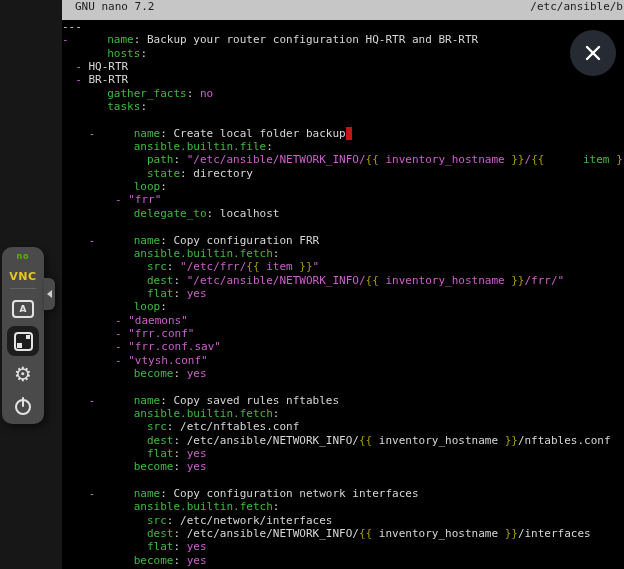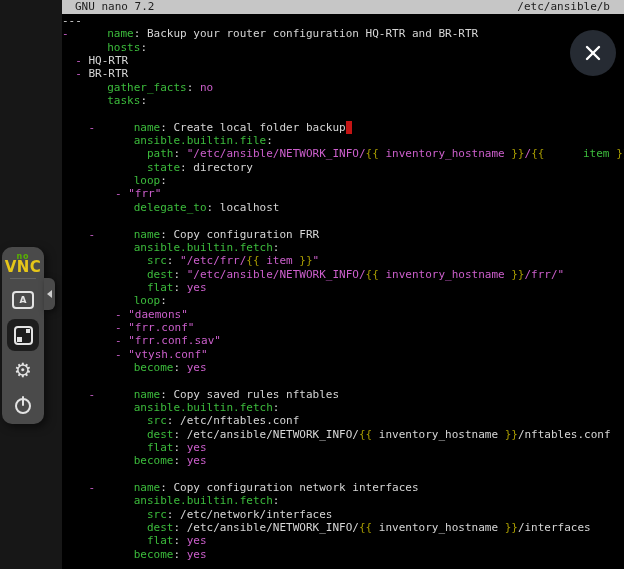--- a/index.html
+++ b/index.html
@@ -7,26 +7,26 @@
     width:624px;height:569px;overflow:hidden;position:relative;
     background:var(--page_bg,#171717);
     font-family:"DejaVu Sans Mono",monospace;
   }
   
   .terminal{
     position:absolute;left:62px;top:0;right:0;bottom:0;
     background:var(--terminal_bg,#000);
   }
   .titlebar{
-    height:14px;line-height:14px;font-size:11px;white-space:pre;
+    height:20px;line-height:14px;font-size:11px;white-space:pre;
     background:var(--titlebar_bg,#c6c6c6);color:var(--titlebar_fg,#1d1d1d);
     display:flex;justify-content:space-between;overflow:hidden;
   }
   .titlebar .tb-left{padding-left:13px;}
-  .titlebar .tb-right{padding-right:14px;}
+  .titlebar .tb-right{padding-right:1px;}
   .term-body{font-size:11px;white-space:pre;}
   .tline{height:13.35px;line-height:13.35px;}
   .c-w{color:var(--text_white,#d6d6d6);}
   .c-g{color:var(--key_green,#3cbc3c);margin-left:32px;}
   .c-m{color:var(--string_magenta,#cc5fcc);}
   .c-o{color:var(--brace_olive,#a69a00);}
   .c-cur{background:var(--cursor_red,#c41414);color:var(--cursor_red,#c41414);}
   
   .close-btn{
     position:absolute;left:570px;top:30px;width:46px;height:46px;border-radius:50%;
@@ -36,21 +36,21 @@
   
   .novnc-bar{
     position:absolute;left:2px;top:247px;width:42px;height:177px;
     background:var(--panel_bg,#4a4a4a);border-radius:10px;
     box-shadow:3px 3px 8px rgba(0,0,0,.55);
     display:flex;flex-direction:column;align-items:center;
   }
   .novnc-logo{margin-top:6px;text-align:center;line-height:8px;
     font-family:"DejaVu Sans",sans-serif;font-weight:bold;}
   .novnc-logo .l1{font-size:8px;letter-spacing:1px;color:var(--novnc_green,#59b200);display:block;}
-  .novnc-logo .l2{font-size:15px;letter-spacing:.5px;color:var(--novnc_yellow,#e6c619);display:block;margin-top:2px;}
+  .novnc-logo .l2{font-size:11px;letter-spacing:.5px;color:var(--novnc_yellow,#e6c619);display:block;margin-top:12px;}
   .bar-divider{width:26px;height:1px;background:#646464;margin:7px 0 5px 0;}
   .bar-btn{width:32px;height:32px;border-radius:8px;display:flex;align-items:center;
     justify-content:center;cursor:pointer;margin-bottom:3px;}
   .bar-btn.active{background:var(--panel_active_bg,#1d1d1d);}
   .kbd-icon{width:18px;height:14px;border:2px solid var(--icon_white,#e3e3e3);border-radius:4px;
     display:flex;align-items:center;justify-content:center;font-size:9px;font-weight:bold;
     color:var(--icon_white,#e3e3e3);font-family:"DejaVu Sans",sans-serif;}
   .fs-icon{width:15px;height:15px;border:2px solid var(--icon_white,#eee);border-radius:4px;position:relative;}
   .fs-icon::before{content:"";position:absolute;left:1px;bottom:1px;width:5px;height:5px;background:var(--icon_white,#eee);}
   .fs-icon::after{content:"";position:absolute;right:1px;top:1px;width:4px;height:4px;background:var(--icon_white,#eee);}

